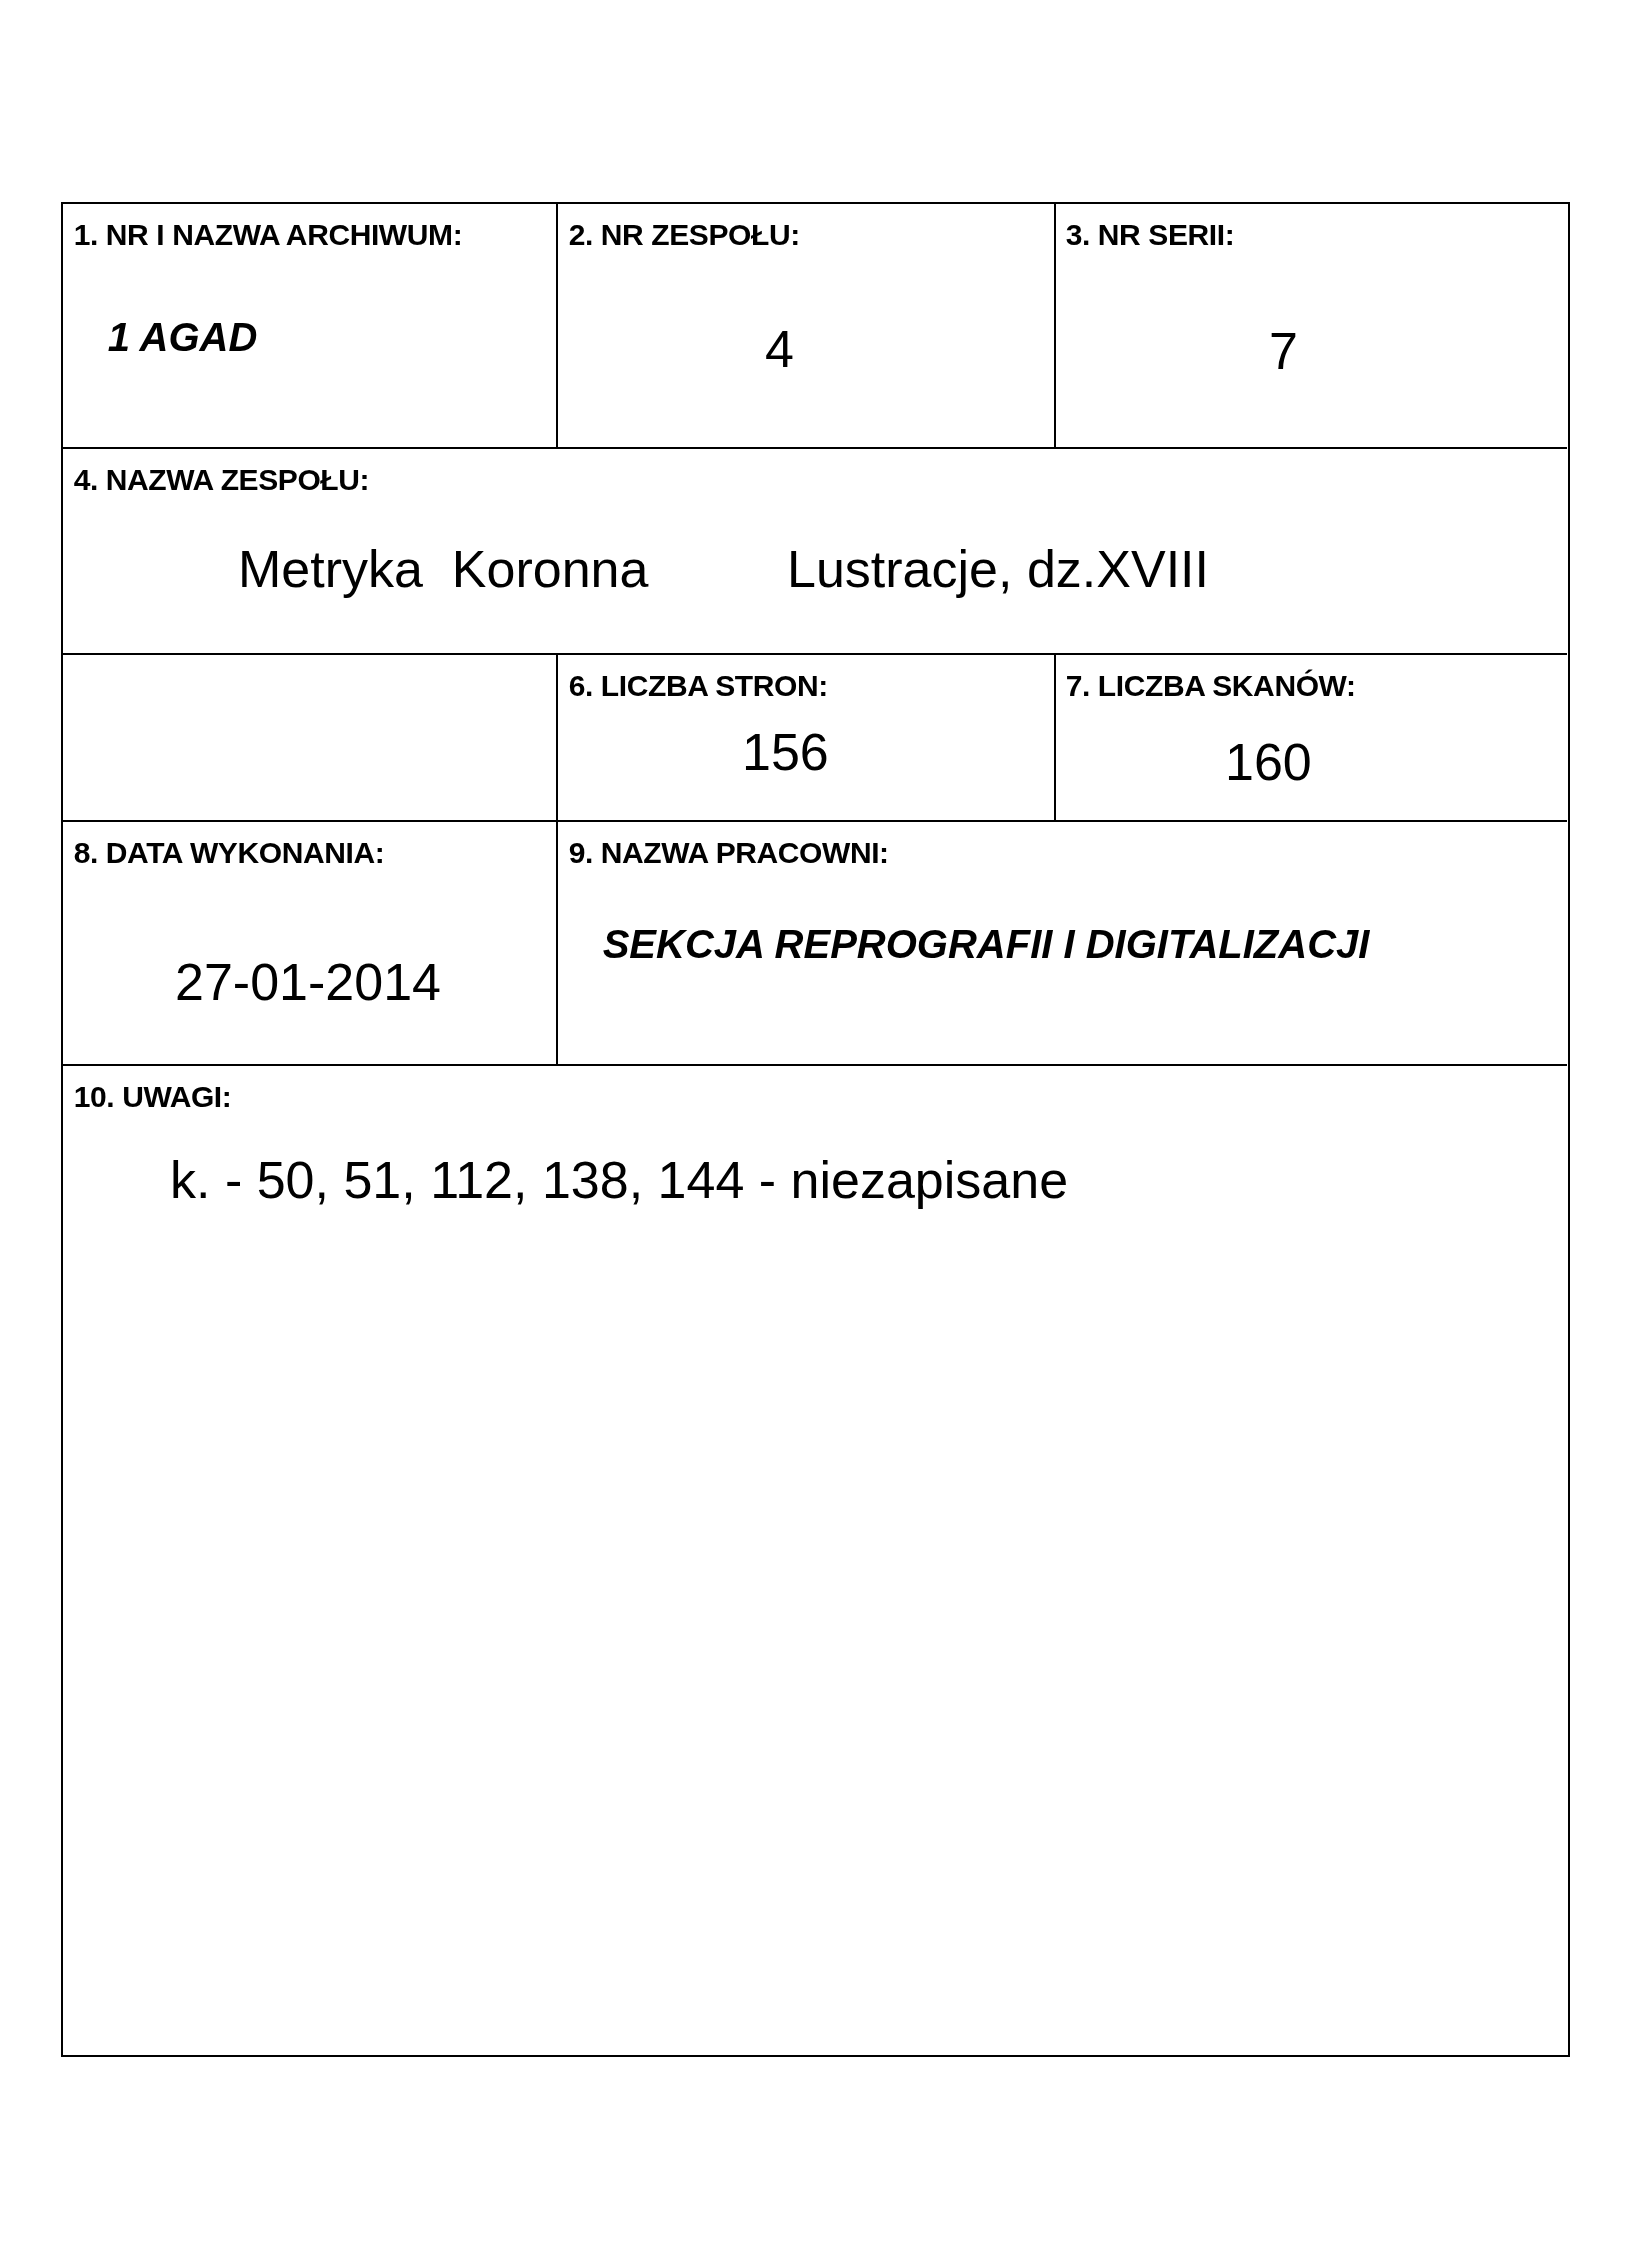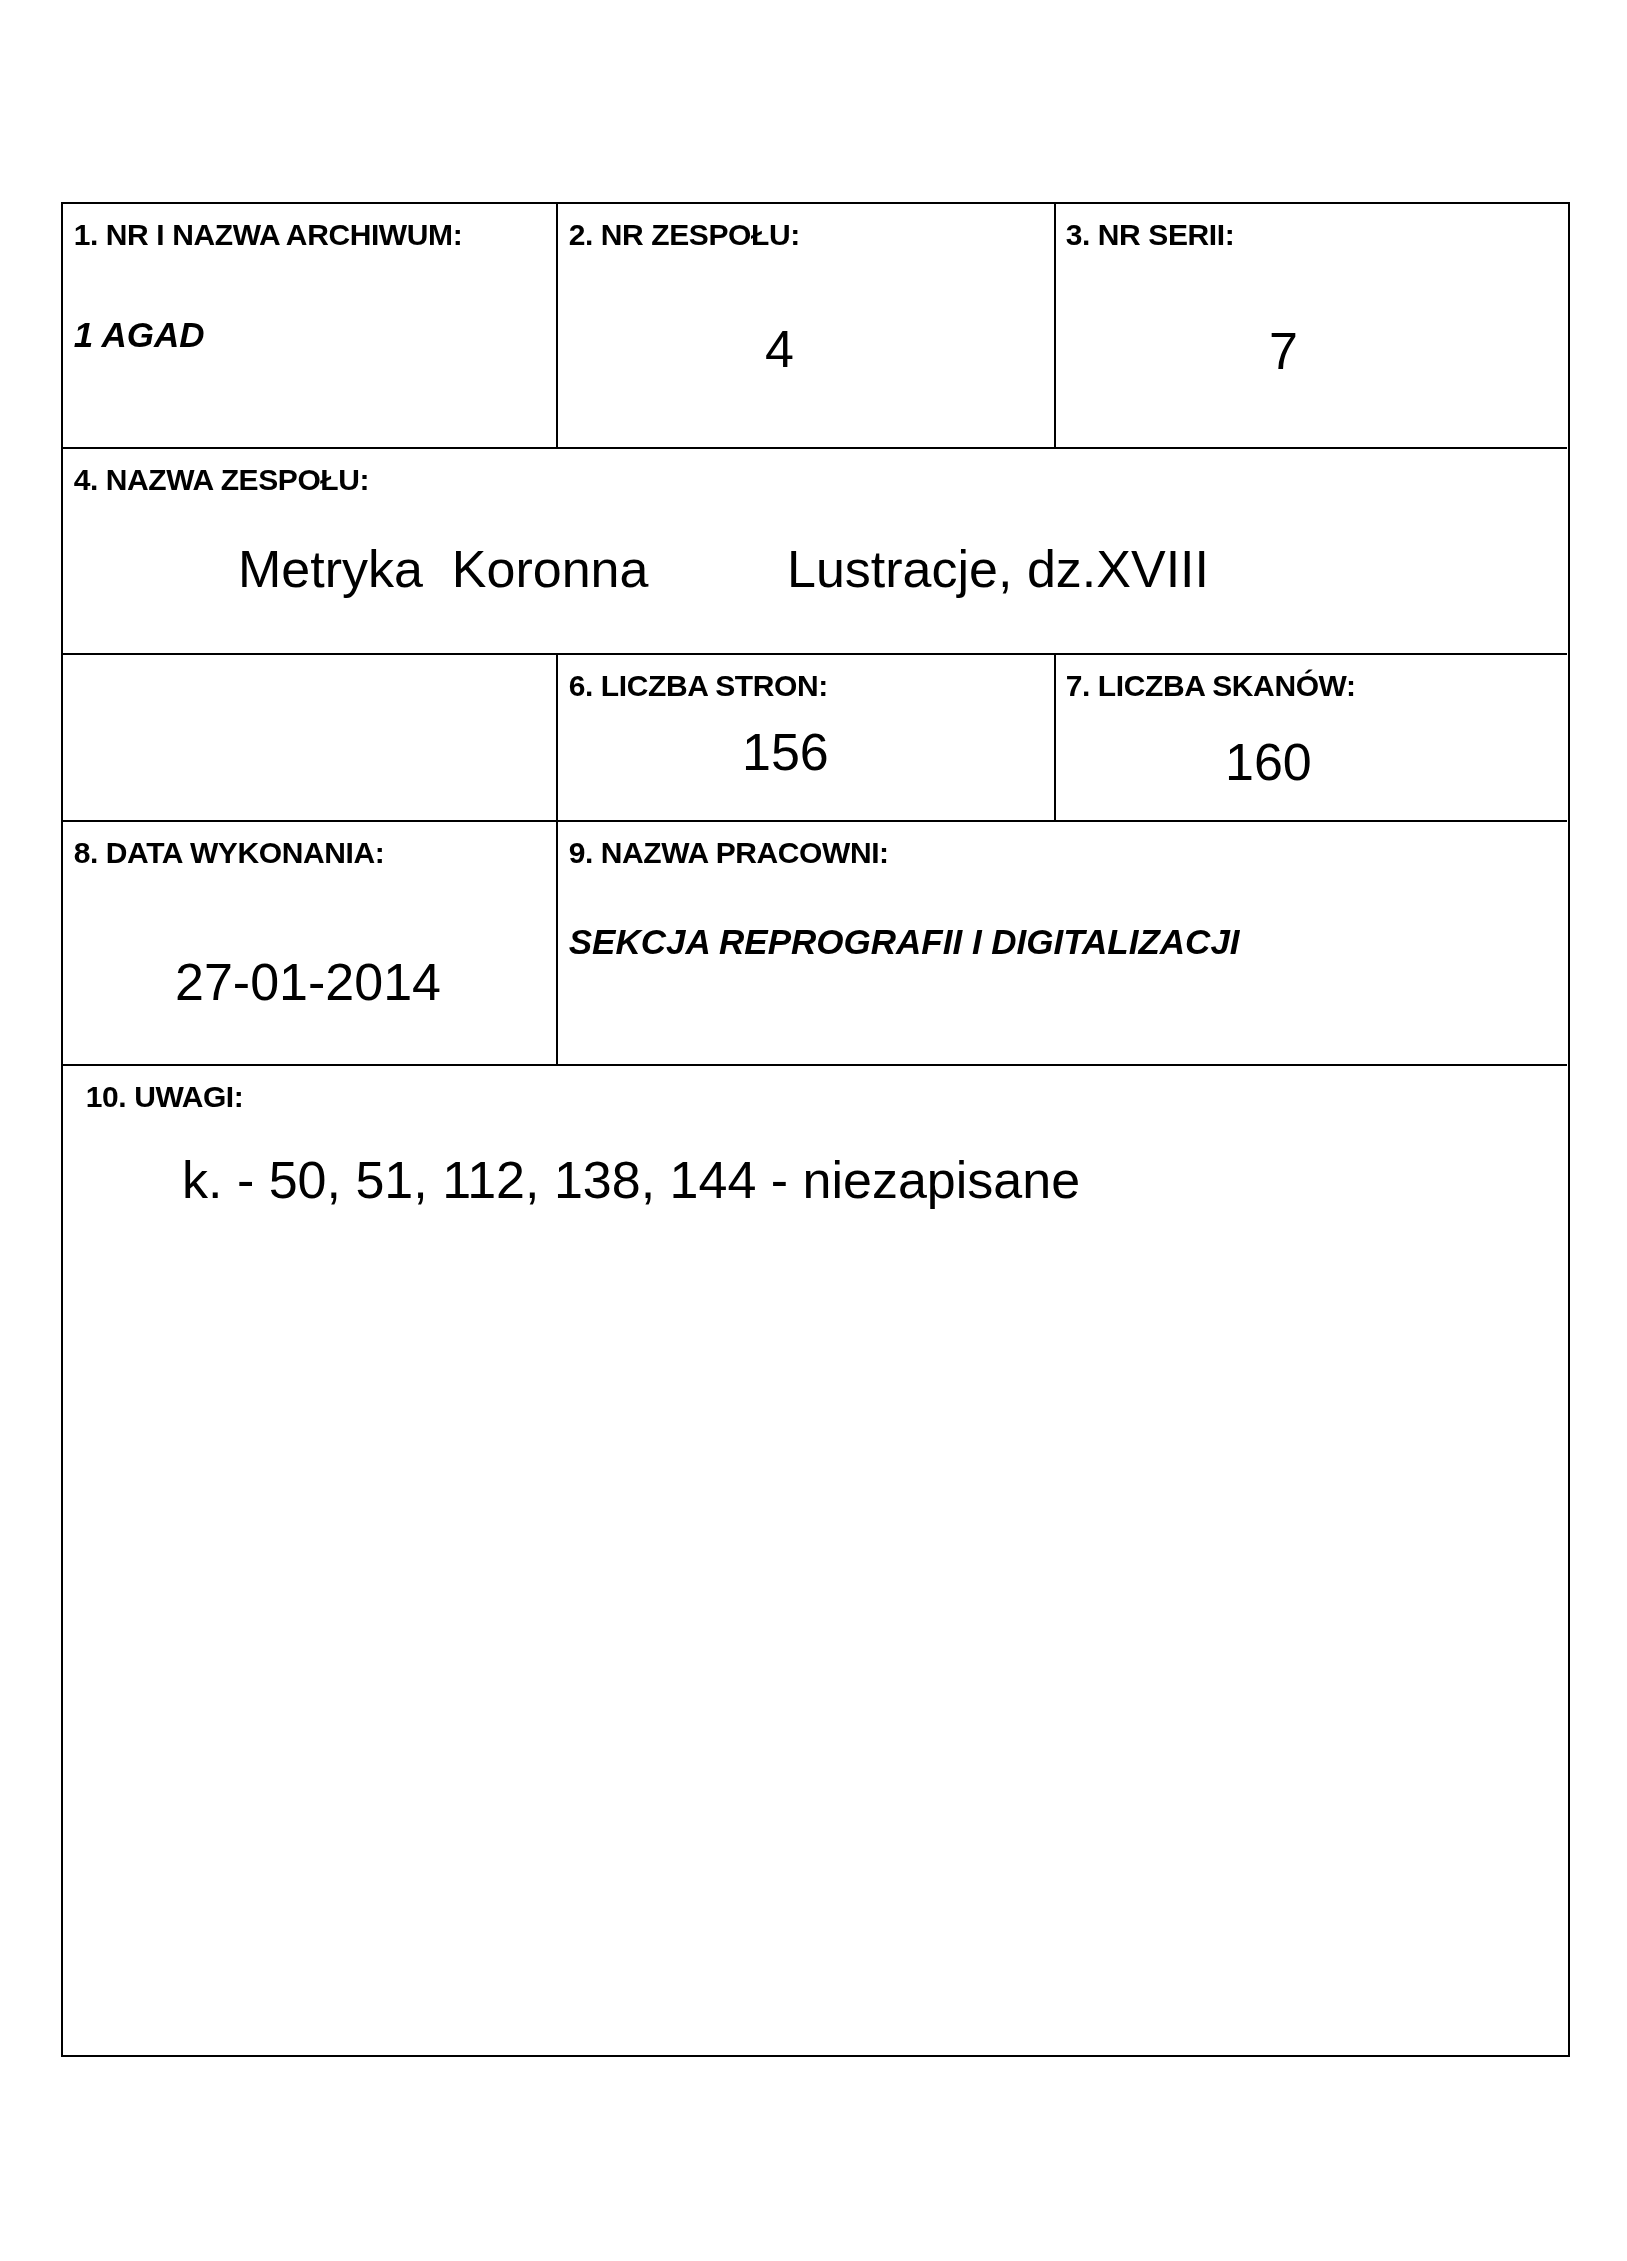--- a/index.html
+++ b/index.html
@@ -3,21 +3,21 @@
 <meta charset="utf-8">
 <style>
   html, body { margin:0; padding:0; background:#ffffff; }
   body { width:1628px; height:2261px; position:relative; font-family:"Liberation Sans", sans-serif; color:#000; }
   .box { position:absolute; left:61px; top:202px; width:1509px; height:1855px; border:2.3px solid #000; box-sizing:border-box; }
   .cell { position:absolute; box-sizing:border-box; }
   .hl { position:absolute; background:#000; height:2.3px; }
   .vl { position:absolute; background:#000; width:1.5px; }
   .label { position:absolute; left:10.7px; top:13.8px; font-weight:bold; font-size:30px; letter-spacing:-0.4px; white-space:nowrap; }
   .val { position:absolute; font-size:52px; white-space:nowrap; }
-  .ital { font-style:italic; font-weight:bold; font-size:35px; }
+  .ital { font-style:italic; font-weight:bold; font-size:40px;margin-left:34px; }
 </style>
 </head>
 <body>
 
 <div class="box">
 
   <div class="hl" style="left:0; width:1504px; top:243px;"></div>
   <div class="hl" style="left:0; width:1504px; top:449px;"></div>
   <div class="hl" style="left:0; width:1504px; top:616px;"></div>
   <div class="hl" style="left:0; width:1504px; top:860px;"></div>
@@ -58,18 +58,18 @@
 
   <div class="cell" style="left:0; top:618px; width:493px; height:242px;">
     <div class="label">8. DATA WYKONANIA:</div>
     <div class="val" style="left:112px; top:130px;">27-01-2014</div>
   </div>
   <div class="cell" style="left:495px; top:618px; width:1009px; height:228px;padding-left:42px;">
     <div class="label">9. NAZWA PRACOWNI:</div>
     <div class="val ital" style="left:10.7px; top:100px;">SEKCJA REPROGRAFII I DIGITALIZACJI</div>
   </div>
 
-  <div class="cell" style="left:12px; top:862px; width:1504px; height:988px;">
+  <div class="cell" style="left:0; top:862px; width:1504px; height:988px;">
     <div class="label">10. UWAGI:</div>
     <div class="val" style="left:107px; top:84px;">k. - 50, 51, 112, 138, 144 - niezapisane</div>
   </div>
 </div>
 
 
 </body></html>

